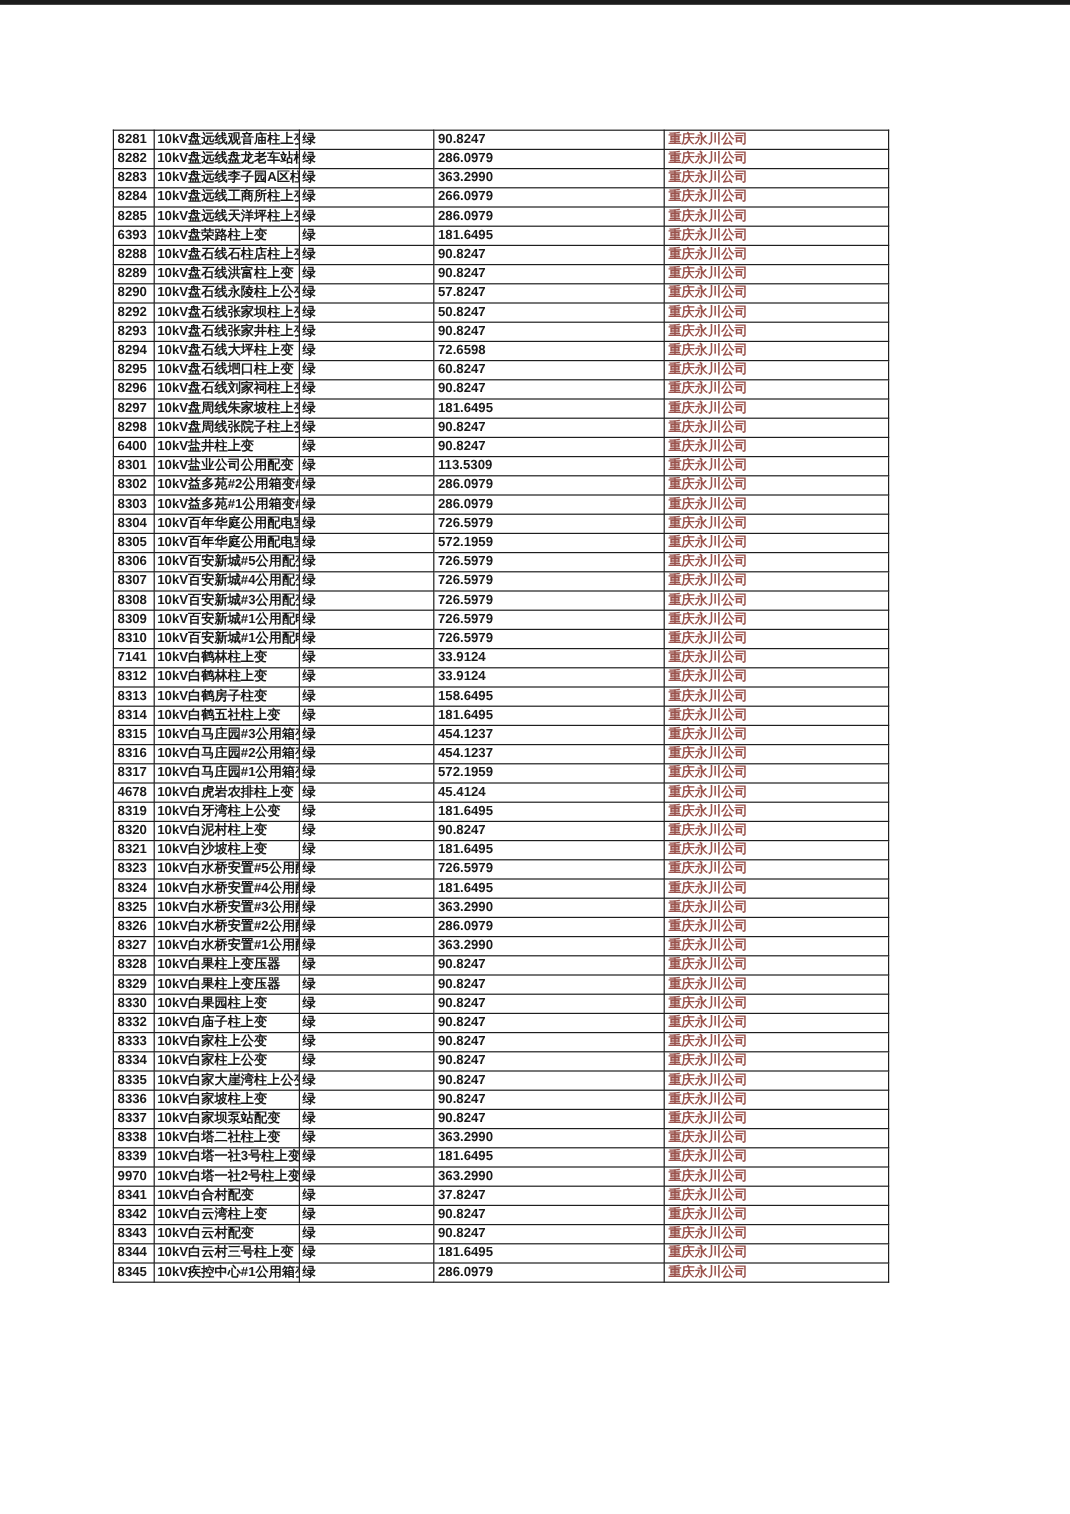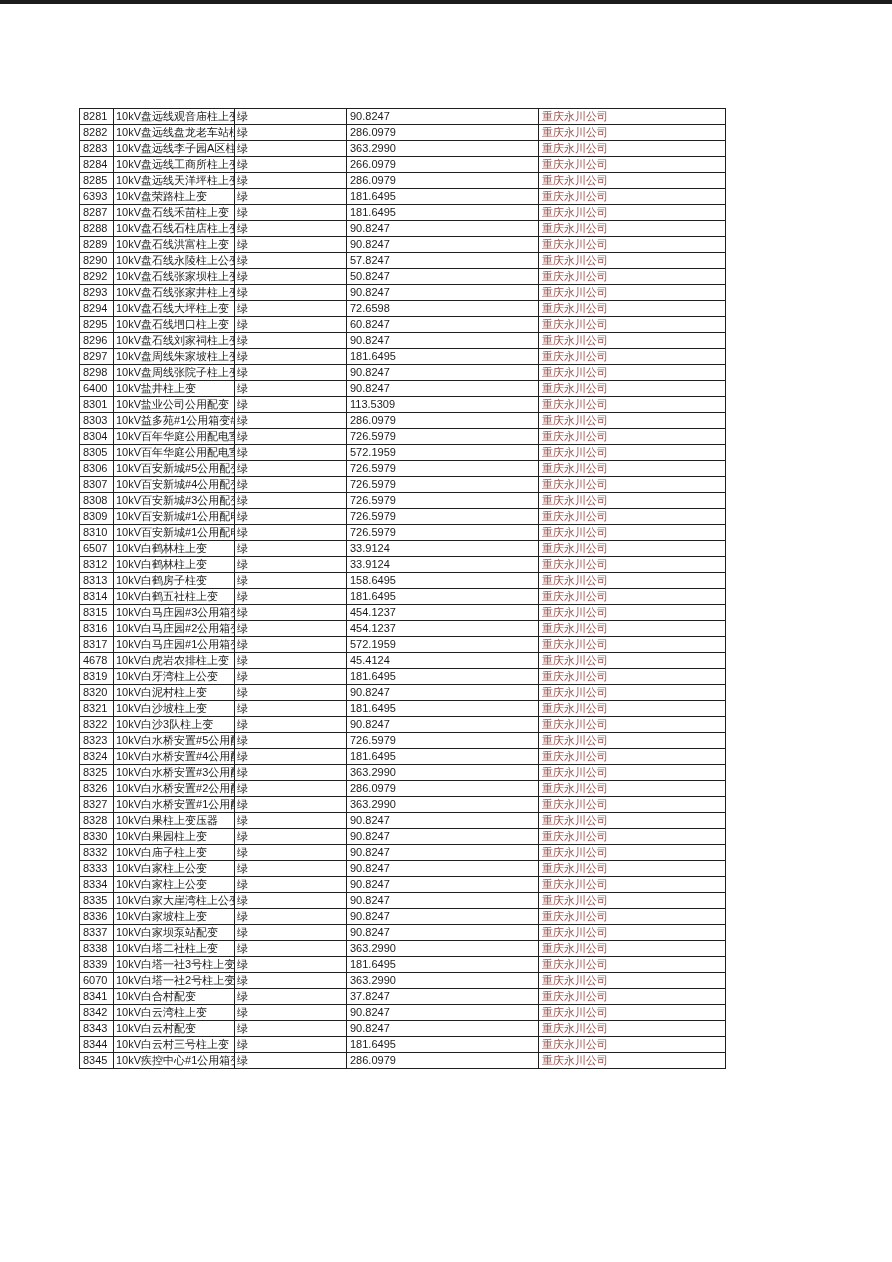--- a/index.html
+++ b/index.html
@@ -18,26 +18,27 @@
   .top-edge-bar {
     position: absolute;
     top: 0;
     left: 0;
     width: 892px;
     height: 4px;
     background: #1c1c1c;
   }
   .data-table {
     position: absolute;
-    left: 79px;
+    left: 94px;
     top: 108px;
     width: 646px;
     border-collapse: collapse;
     table-layout: fixed;
     font-size: 11px;
+    font-weight: bold;
   }
   .data-table td {
     border: 1px solid #1f1f1f;
     height: 15px;
     line-height: 15px;
     padding: 0;
     white-space: nowrap;
     overflow: hidden;
     vertical-align: middle;
   }
@@ -102,27 +103,20 @@
         <td data-name="cell-company">重庆永川公司</td>
       </tr>
       <tr data-name="table-row">
         <td data-name="cell-id">6393</td>
         <td data-name="cell-name">10kV盘荣路柱上变</td>
         <td data-name="cell-status">绿</td>
         <td data-name="cell-value">181.6495</td>
         <td data-name="cell-company">重庆永川公司</td>
       </tr>
       <tr data-name="table-row">
-        <td data-name="cell-id">8287</td>
-        <td data-name="cell-name">10kV盘石线禾苗柱上变</td>
-        <td data-name="cell-status">绿</td>
-        <td data-name="cell-value">181.6495</td>
-        <td data-name="cell-company">重庆永川公司</td>
-      </tr>
-      <tr data-name="table-row">
         <td data-name="cell-id">8288</td>
         <td data-name="cell-name">10kV盘石线石柱店柱上变</td>
         <td data-name="cell-status">绿</td>
         <td data-name="cell-value">90.8247</td>
         <td data-name="cell-company">重庆永川公司</td>
       </tr>
       <tr data-name="table-row">
         <td data-name="cell-id">8289</td>
         <td data-name="cell-name">10kV盘石线洪富柱上变</td>
         <td data-name="cell-status">绿</td>
@@ -193,20 +187,27 @@
         <td data-name="cell-company">重庆永川公司</td>
       </tr>
       <tr data-name="table-row">
         <td data-name="cell-id">8301</td>
         <td data-name="cell-name">10kV盐业公司公用配变</td>
         <td data-name="cell-status">绿</td>
         <td data-name="cell-value">113.5309</td>
         <td data-name="cell-company">重庆永川公司</td>
       </tr>
       <tr data-name="table-row">
+        <td data-name="cell-id">8302</td>
+        <td data-name="cell-name">10kV益多苑#2公用箱变#</td>
+        <td data-name="cell-status">绿</td>
+        <td data-name="cell-value">286.0979</td>
+        <td data-name="cell-company">重庆永川公司</td>
+      </tr>
+      <tr data-name="table-row">
         <td data-name="cell-id">8303</td>
         <td data-name="cell-name">10kV益多苑#1公用箱变#</td>
         <td data-name="cell-status">绿</td>
         <td data-name="cell-value">286.0979</td>
         <td data-name="cell-company">重庆永川公司</td>
       </tr>
       <tr data-name="table-row">
         <td data-name="cell-id">8304</td>
         <td data-name="cell-name">10kV百年华庭公用配电室</td>
         <td data-name="cell-status">绿</td>
@@ -249,21 +250,21 @@
         <td data-name="cell-company">重庆永川公司</td>
       </tr>
       <tr data-name="table-row">
         <td data-name="cell-id">8310</td>
         <td data-name="cell-name">10kV百安新城#1公用配电</td>
         <td data-name="cell-status">绿</td>
         <td data-name="cell-value">726.5979</td>
         <td data-name="cell-company">重庆永川公司</td>
       </tr>
       <tr data-name="table-row">
-        <td data-name="cell-id">6507</td>
+        <td data-name="cell-id">7141</td>
         <td data-name="cell-name">10kV白鹤林柱上变</td>
         <td data-name="cell-status">绿</td>
         <td data-name="cell-value">33.9124</td>
         <td data-name="cell-company">重庆永川公司</td>
       </tr>
       <tr data-name="table-row">
         <td data-name="cell-id">8312</td>
         <td data-name="cell-name">10kV白鹤林柱上变</td>
         <td data-name="cell-status">绿</td>
         <td data-name="cell-value">33.9124</td>
@@ -326,27 +327,20 @@
         <td data-name="cell-company">重庆永川公司</td>
       </tr>
       <tr data-name="table-row">
         <td data-name="cell-id">8321</td>
         <td data-name="cell-name">10kV白沙坡柱上变</td>
         <td data-name="cell-status">绿</td>
         <td data-name="cell-value">181.6495</td>
         <td data-name="cell-company">重庆永川公司</td>
       </tr>
       <tr data-name="table-row">
-        <td data-name="cell-id">8322</td>
-        <td data-name="cell-name">10kV白沙3队柱上变</td>
-        <td data-name="cell-status">绿</td>
-        <td data-name="cell-value">90.8247</td>
-        <td data-name="cell-company">重庆永川公司</td>
-      </tr>
-      <tr data-name="table-row">
         <td data-name="cell-id">8323</td>
         <td data-name="cell-name">10kV白水桥安置#5公用配电</td>
         <td data-name="cell-status">绿</td>
         <td data-name="cell-value">726.5979</td>
         <td data-name="cell-company">重庆永川公司</td>
       </tr>
       <tr data-name="table-row">
         <td data-name="cell-id">8324</td>
         <td data-name="cell-name">10kV白水桥安置#4公用配电</td>
         <td data-name="cell-status">绿</td>
@@ -375,20 +369,27 @@
         <td data-name="cell-company">重庆永川公司</td>
       </tr>
       <tr data-name="table-row">
         <td data-name="cell-id">8328</td>
         <td data-name="cell-name">10kV白果柱上变压器</td>
         <td data-name="cell-status">绿</td>
         <td data-name="cell-value">90.8247</td>
         <td data-name="cell-company">重庆永川公司</td>
       </tr>
       <tr data-name="table-row">
+        <td data-name="cell-id">8329</td>
+        <td data-name="cell-name">10kV白果柱上变压器</td>
+        <td data-name="cell-status">绿</td>
+        <td data-name="cell-value">90.8247</td>
+        <td data-name="cell-company">重庆永川公司</td>
+      </tr>
+      <tr data-name="table-row">
         <td data-name="cell-id">8330</td>
         <td data-name="cell-name">10kV白果园柱上变</td>
         <td data-name="cell-status">绿</td>
         <td data-name="cell-value">90.8247</td>
         <td data-name="cell-company">重庆永川公司</td>
       </tr>
       <tr data-name="table-row">
         <td data-name="cell-id">8332</td>
         <td data-name="cell-name">10kV白庙子柱上变</td>
         <td data-name="cell-status">绿</td>
@@ -438,21 +439,21 @@
         <td data-name="cell-company">重庆永川公司</td>
       </tr>
       <tr data-name="table-row">
         <td data-name="cell-id">8339</td>
         <td data-name="cell-name">10kV白塔一社3号柱上变</td>
         <td data-name="cell-status">绿</td>
         <td data-name="cell-value">181.6495</td>
         <td data-name="cell-company">重庆永川公司</td>
       </tr>
       <tr data-name="table-row">
-        <td data-name="cell-id">6070</td>
+        <td data-name="cell-id">9970</td>
         <td data-name="cell-name">10kV白塔一社2号柱上变</td>
         <td data-name="cell-status">绿</td>
         <td data-name="cell-value">363.2990</td>
         <td data-name="cell-company">重庆永川公司</td>
       </tr>
       <tr data-name="table-row">
         <td data-name="cell-id">8341</td>
         <td data-name="cell-name">10kV白合村配变</td>
         <td data-name="cell-status">绿</td>
         <td data-name="cell-value">37.8247</td>

